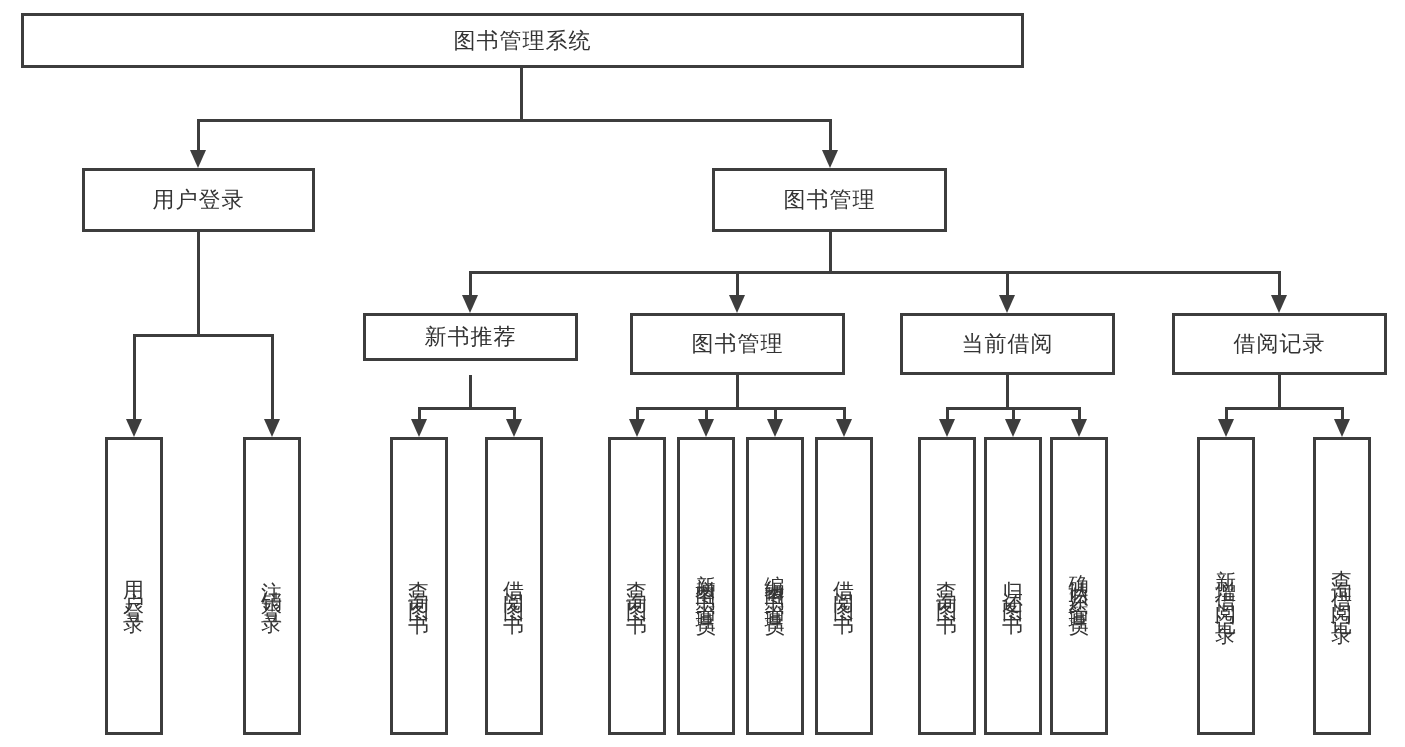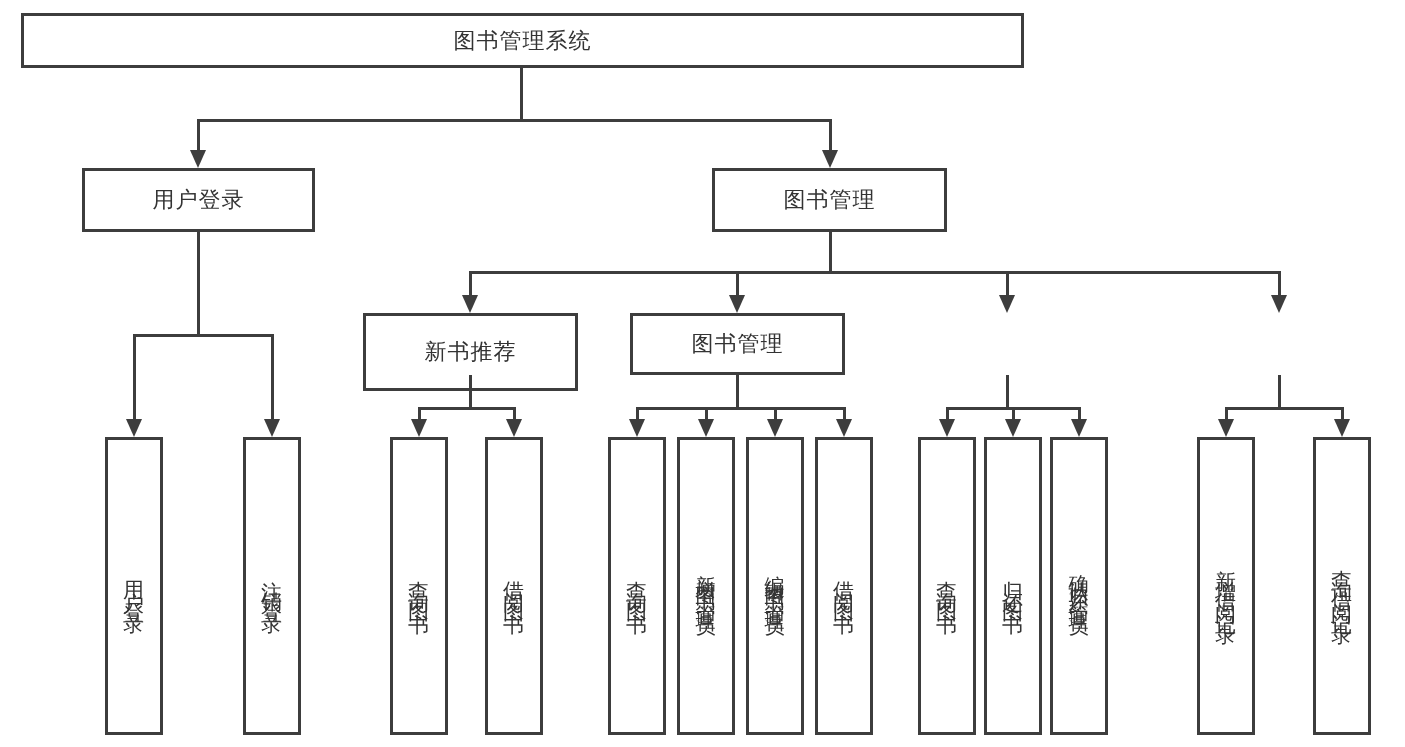--- a/index.html
+++ b/index.html
@@ -57,22 +57,24 @@
   <div class="hline" style="left:469px;top:271px;width:812px;"></div>
   <div class="vline" style="left:469px;top:271px;height:26px;"></div>
   <div class="arrow" style="left:462px;top:295px;"></div>
   <div class="vline" style="left:736px;top:271px;height:26px;"></div>
   <div class="arrow" style="left:729px;top:295px;"></div>
   <div class="vline" style="left:1006px;top:271px;height:26px;"></div>
   <div class="arrow" style="left:999px;top:295px;"></div>
   <div class="vline" style="left:1278px;top:271px;height:26px;"></div>
   <div class="arrow" style="left:1271px;top:295px;"></div>
 
-  <div class="node node--h" style="left:363px;top:313px;width:215px;height:78px;">新书推荐</div>
+  <div class="node node--h" style="left:363px;top:313px;width:215px;height:48px;">新书推荐</div>
   <div class="node node--h" style="left:630px;top:313px;width:215px;height:62px;">图书管理</div>
+  <div class="node node--h" style="left:900px;top:313px;width:215px;height:62px;">当前借阅</div>
+  <div class="node node--h" style="left:1172px;top:313px;width:215px;height:62px;">借阅记录</div>
 
   <div class="vline" style="left:469px;top:375px;height:33px;"></div>
   <div class="hline" style="left:418px;top:407px;width:98px;"></div>
   <div class="vline" style="left:418px;top:407px;height:14px;"></div>
   <div class="arrow" style="left:411px;top:419px;"></div>
   <div class="vline" style="left:513px;top:407px;height:14px;"></div>
   <div class="arrow" style="left:506px;top:419px;"></div>
 
   <div class="vline" style="left:736px;top:375px;height:33px;"></div>
   <div class="hline" style="left:636px;top:407px;width:210px;"></div>

